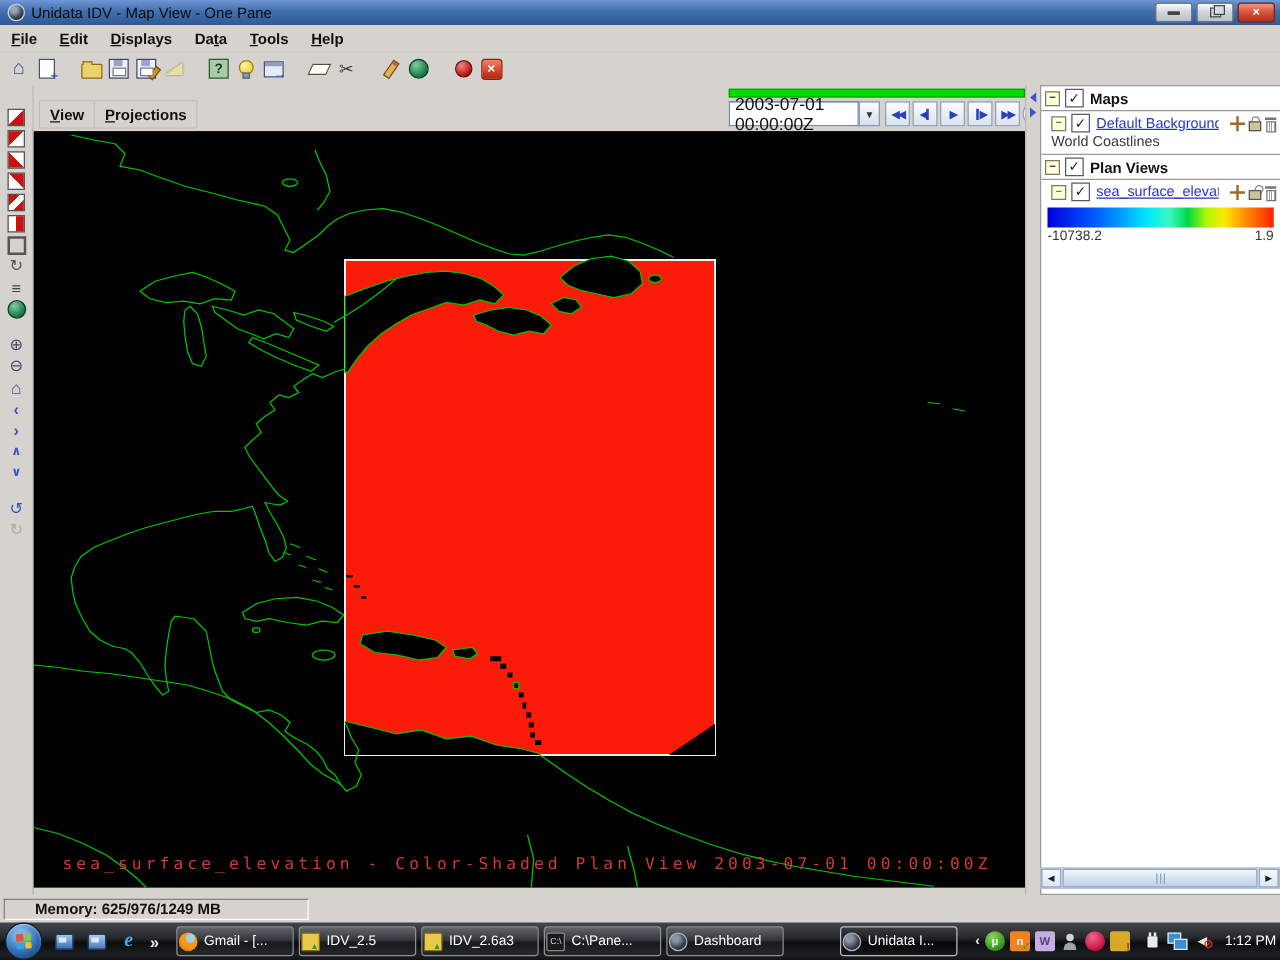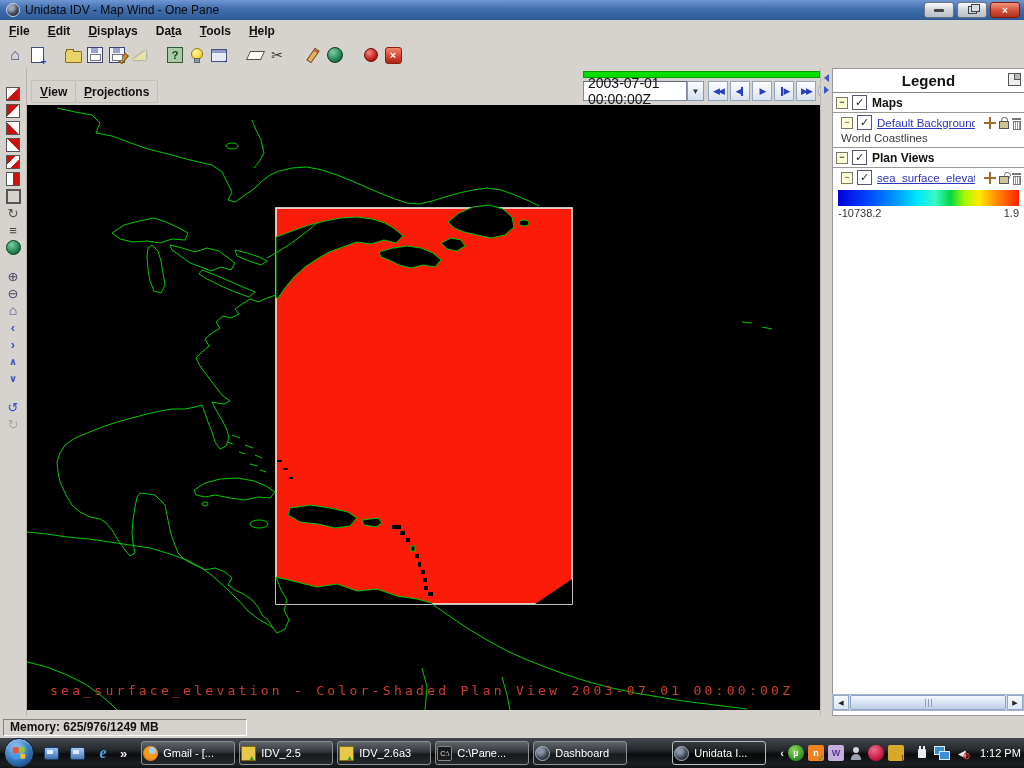--- a/index.html
+++ b/index.html
@@ -128,21 +128,21 @@
   #legend-hscroll{position:absolute;left:832px;top:694px;width:192px;height:17px;background:#cfdcea;border:1px solid #aab8cc;box-sizing:border-box;display:flex;}
   .sbtn{width:16px;height:15px;background:linear-gradient(#f6f9fd,#dce6f2);border:1px solid #93a8c4;box-sizing:border-box;
     display:flex;align-items:center;justify-content:center;font-size:7px;color:#222;flex:none;}
   .sthumb{flex:1;margin:0 1px;background:linear-gradient(#f2f7fc,#bdd0e7);border:1px solid #8aa4c6;border-radius:2px;
     display:flex;align-items:center;justify-content:center;}
   .grip{width:1px;height:8px;background:#8aa0be;margin:0 1px;}
 
   
   #statusbar{left:0;top:716px;width:1024px;height:22px;background:#d6d3ce;display:flex;align-items:center;padding:0 3px;box-sizing:border-box;}
   .statbox{height:17px;border:1px solid;border-color:#858279 #fff #fff #858279;display:flex;align-items:center;
-    font-size:12px;font-weight:bold;color:#111;padding:0 6px;white-space:pre;box-sizing:border-box;}
+    font-size:12px;font-weight:bold;color:#111;padding:0 24px;white-space:pre;box-sizing:border-box;}
   #stat-mem{width:244px;}
   #stat-pos{flex:1;margin-left:2px;}
 
   
   #taskbar{left:0;top:738px;width:1024px;height:30px;
     background:linear-gradient(#43474b 0%,#26292c 40%,#0a0b0c 55%,#1d2023 85%,#121416 100%);
     display:flex;align-items:center;}
   #start-orb{width:30px;height:30px;border-radius:50%;margin-left:4px;flex:none;position:relative;
     background:radial-gradient(circle at 40% 30%,#7fb4e8 0 15%,#2e6fb4 55%,#123055 100%);
     border:1px solid #0c1e36;box-sizing:border-box;box-shadow:inset 0 1px 2px rgba(255,255,255,.5);}
@@ -189,21 +189,21 @@
   .tr-spk .no{position:absolute;right:-1px;bottom:0;color:#e03030;font-size:10px;font-weight:bold;}
   #clock{color:#fff;font-size:11px;margin-left:10px;flex:none;}
 </style>
 </head>
 <body>
 
 <div id="screen">
 
   <div class="abs" id="titlebar">
     <span id="title-icon"></span>
-    <span>Unidata IDV - Map Wind - One Pane</span>
+    <span>Unidata IDV - Map View - One Pane</span>
     <span style="flex:1"></span>
     <span class="wbtn">
         <span id="minbar"></span>
       </span>
     <span class="wbtn">
         <span class="restore-sq"></span>
       </span>
     <span class="wbtn close" style="margin-right:4px">×</span>
   </div>
 
@@ -410,24 +410,20 @@
       <text x="23" y="590" textLength="740" lengthAdjust="spacing" font-family="DejaVu Sans Mono, Liberation Mono, monospace" font-size="13" fill="#cf3a35">sea_surface_elevation - Color-Shaded Plan View 2003-07-01 00:00:00Z</text>
     </svg>
   </div>
 
   <div class="abs" id="divider">
     <span class="divtri tri-left"></span>
     <span class="divtri tri-right"></span>
   </div>
 
   <div class="abs" id="legend">
-    <div id="legend-header">
-      <span id="legend-title">Legend</span>
-      <span class="float-ic"></span>
-    </div>
 
     <div class="lrow head">
       <span class="minusbox">−</span>
       <span class="chk">✓</span>
       <span>Maps</span>
     </div>
 
     <div class="lrow item">
       <span class="minusbox">−</span>
       <span class="chk">✓</span>

